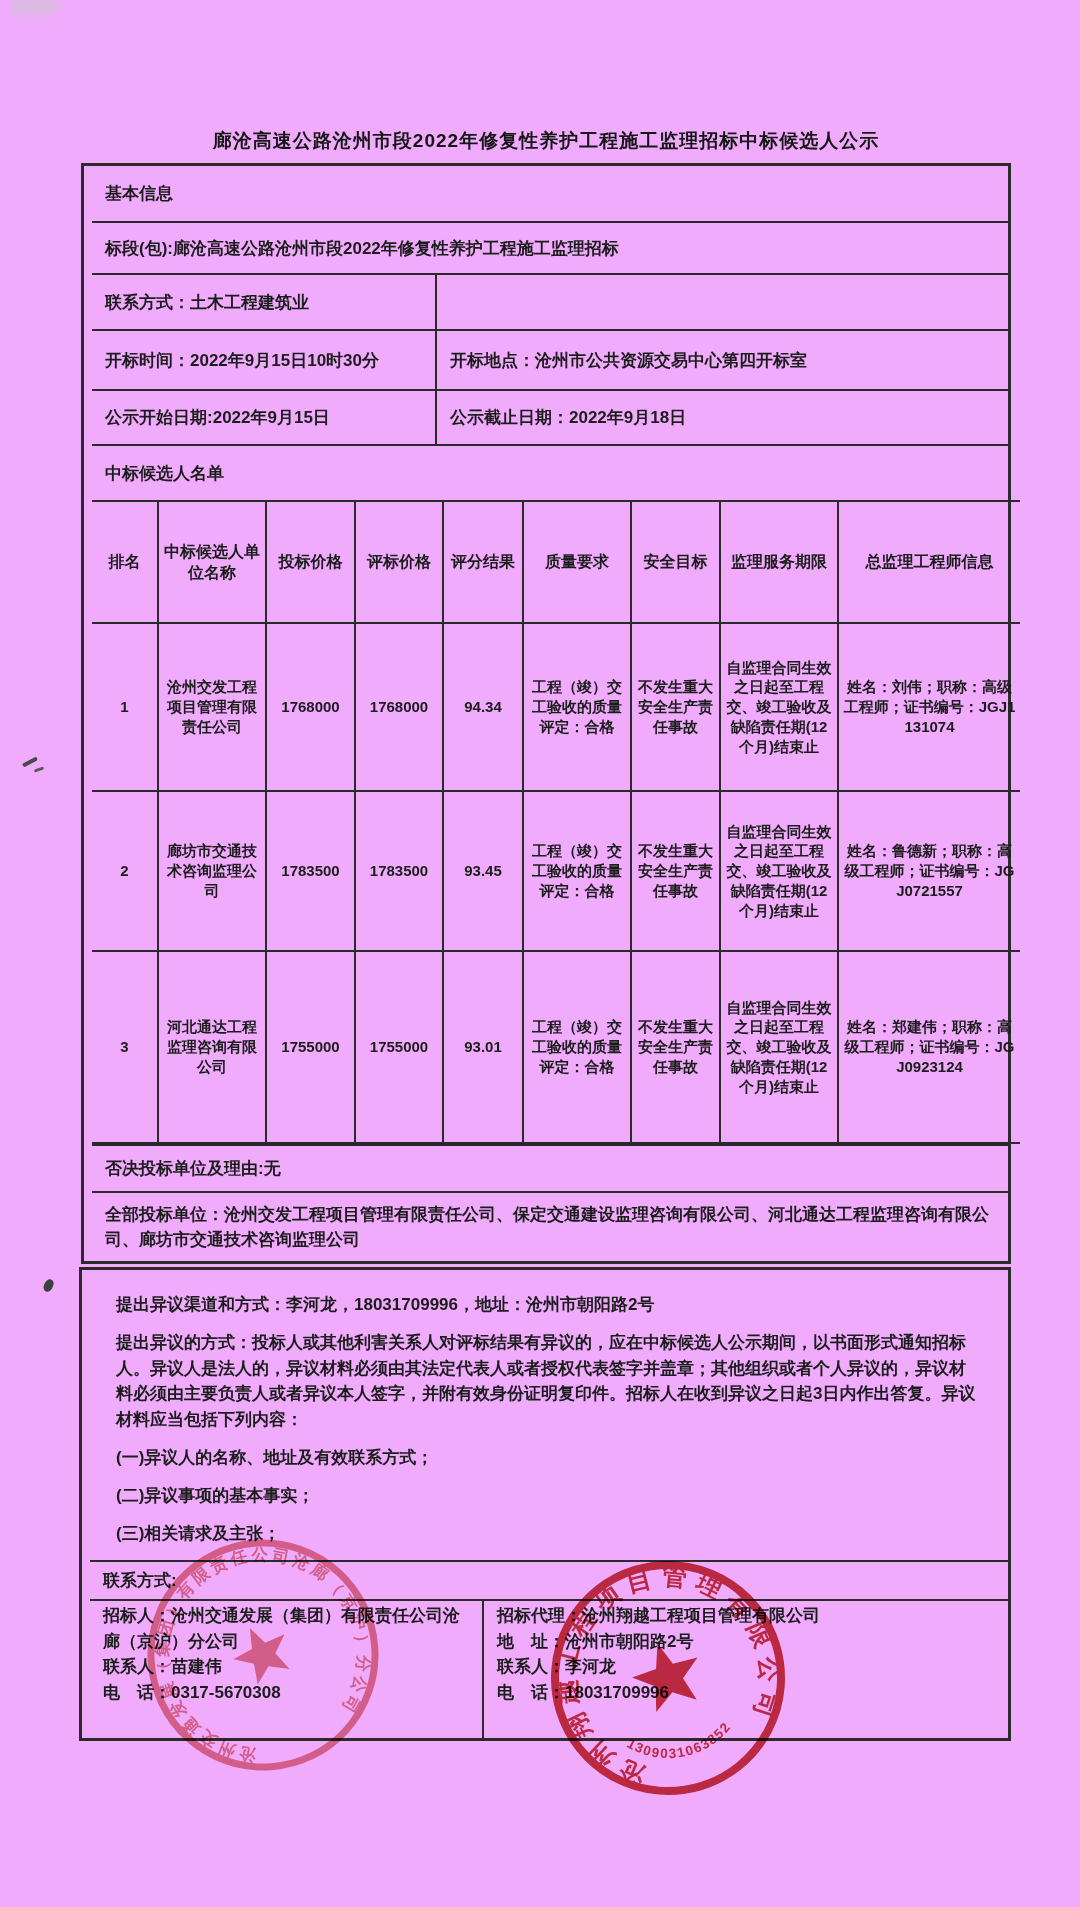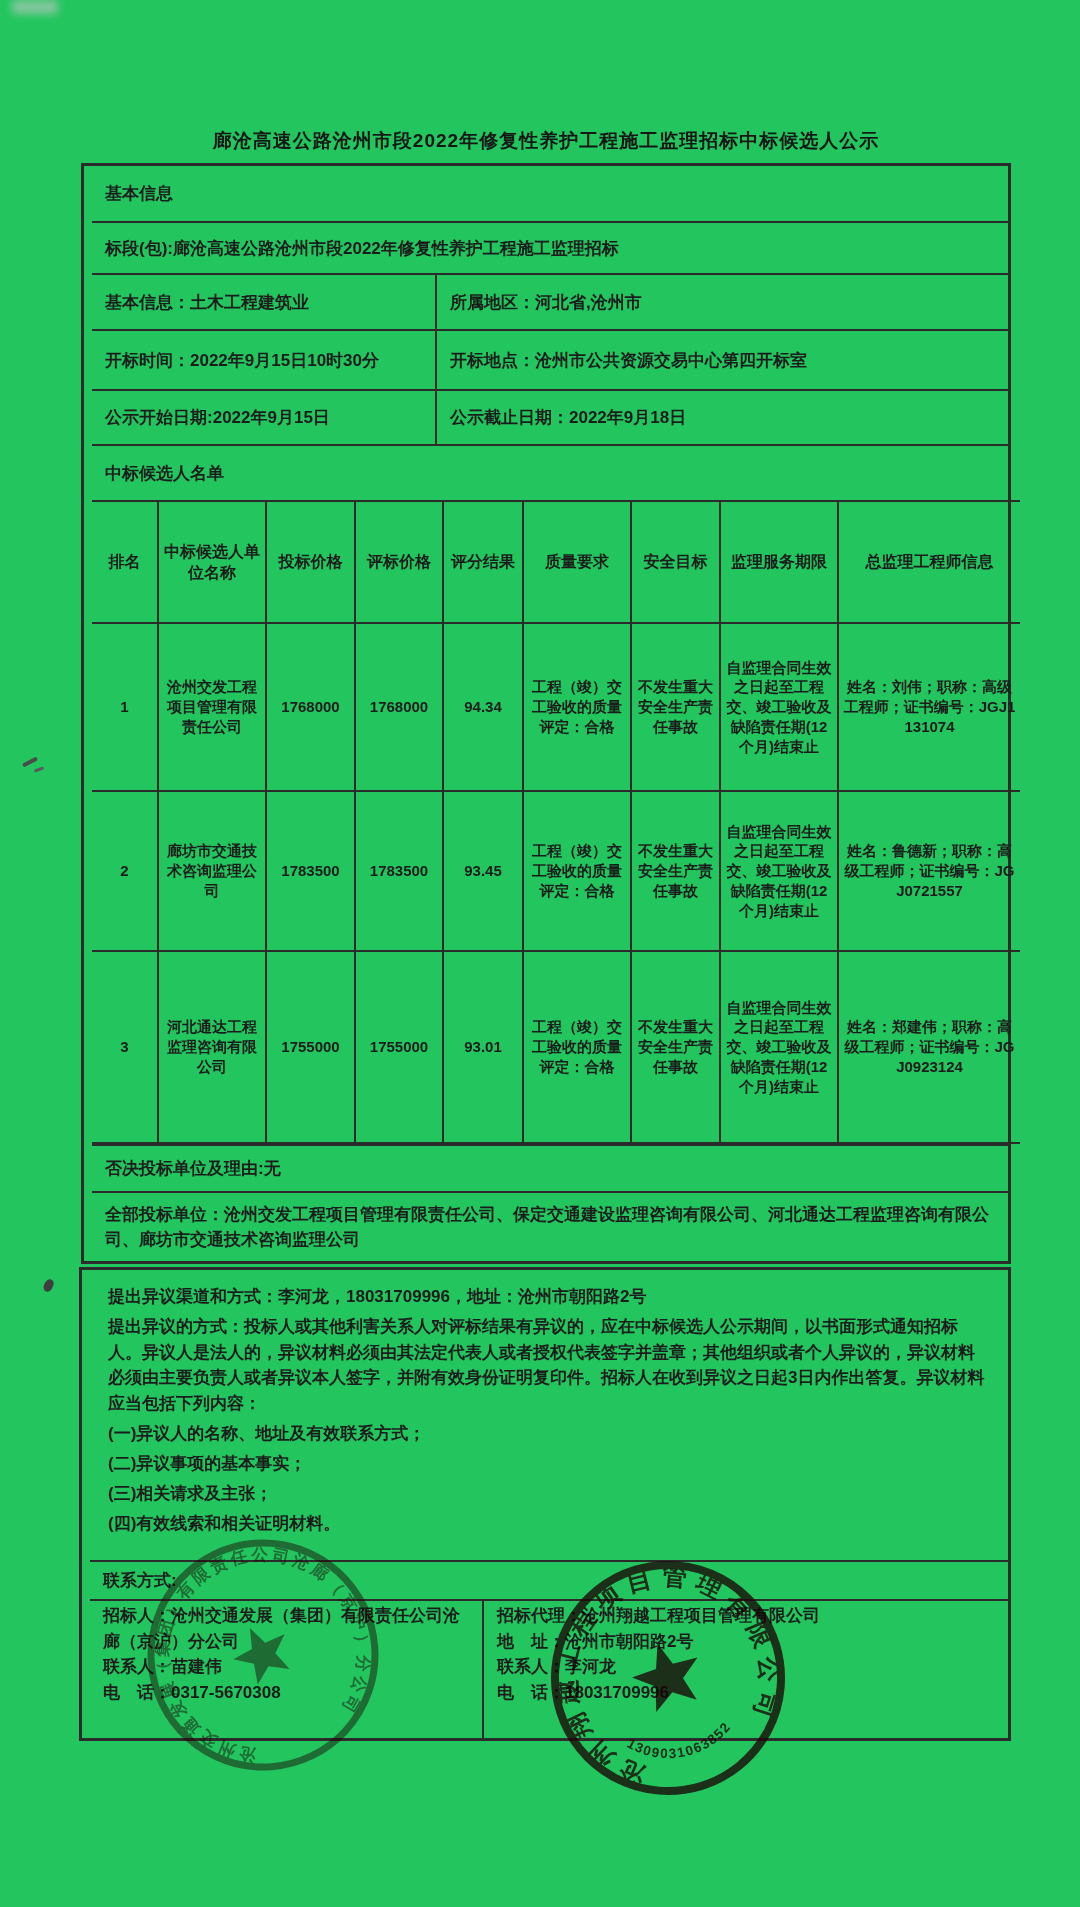--- a/index.html
+++ b/index.html
@@ -1,18 +1,18 @@
 <!DOCTYPE html>
 <html><head>
 <meta charset="utf-8">
 <style>
   html,body { margin:0; padding:0; background:#ffffff; }
   .page {
     position:relative; width:1080px; height:1907px; margin:0 auto;
-    background:#22c55e; overflow:hidden;
+    background:#f0abfc; overflow:hidden;
     font-family:"Liberation Sans","DejaVu Sans",sans-serif;
     color:#1c1c1c; font-weight:700;
   }
   .doc-title {
     position:absolute; left:81px; top:128px; width:930px;
     text-align:center; font-size:19px; letter-spacing:1px; color:#161616;
   }
   .box { position:absolute; border:3px solid #2b2b2b; background:transparent; box-sizing:border-box;padding-left:8px; }
   .main-box { left:81px; top:163px; width:930px; }
   .lower-box { left:79px; top:1267px; width:932px; }
@@ -33,21 +33,21 @@
     border:2px solid #2b2b2b; text-align:center; vertical-align:middle;
     padding:3px 4px; line-height:1.32; font-weight:700; overflow:hidden;
     word-break:break-all;
   }
   table.cand th:first-child, table.cand td:first-child { border-left:none; }
   table.cand th:last-child, table.cand td:last-child { border-right:none; }
   table.cand thead tr { height:122px; }
   table.cand th { font-size:16px; }
 
   .obj-block { padding:10px 14px 12px 14px; font-size:17px; line-height:1.52; overflow:hidden; }
-  .obj-block div { margin:4px; }
+  .obj-block div { margin:12px; }
   .contact-lines { line-height:1.5; font-size:17px; }
   .contact-lines div { white-space:normal; }
 
   .stamp { position:absolute; mix-blend-mode:multiply; pointer-events:none; }
   .stamp text { font-family:"Liberation Sans","DejaVu Sans",sans-serif; font-weight:700; }
 
   .artifact { position:absolute; pointer-events:none; }
   .mark-a1 { left:22px; top:760px; width:16px; height:4px; background:#4a4a4a; transform:rotate(-28deg); border-radius:2px; }
   .mark-a2 { left:34px; top:768px; width:10px; height:3px; background:#5a5a5a; transform:rotate(-20deg); border-radius:2px; }
   .mark-b  { left:44px; top:1279px; width:9px; height:13px; background:#3f3f3f; border-radius:60% 40% 55% 45%; transform:rotate(18deg); }
@@ -66,26 +66,22 @@
   <div class="doc-title">廊沧高速公路沧州市段2022年修复性养护工程施工监理招标中标候选人公示</div>
 
   <div class="box main-box">
 
     <div class="irow first" style="height:55px;">基本信息</div>
 
     <div class="irow" style="height:52px;">标段(包):廊沧高速公路沧州市段2022年修复性养护工程施工监理招标</div>
 
     <div class="irow split" style="height:56px;">
       <div class="lcell">
-        <span>基本信息：</span>
+        <span>联系方式：</span>
           <span>土木工程建筑业</span>
-      </div>
-      <div class="rcell">
-        <span>所属地区：</span>
-          <span>河北省,沧州市</span>
       </div>
     </div>
 
     <div class="irow split" style="height:60px;">
       <div class="lcell">
         <span><span>开标时间：</span><span>2022年9月15日10时30分</span></span>
       </div>
       <div class="rcell">
         <span><span>开标地点：</span><span>沧州市公共资源交易中心第四开标室</span></span>
       </div>

